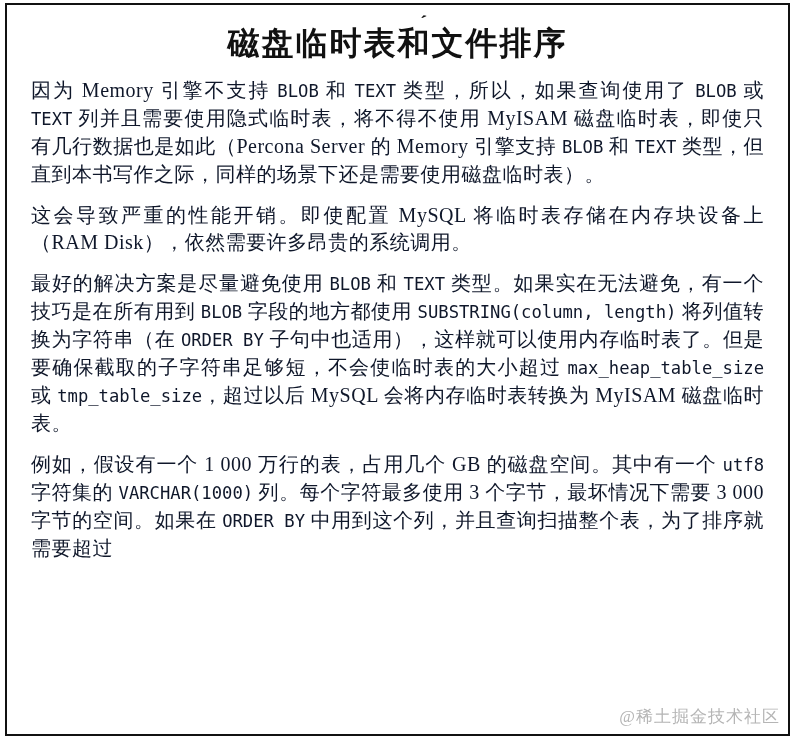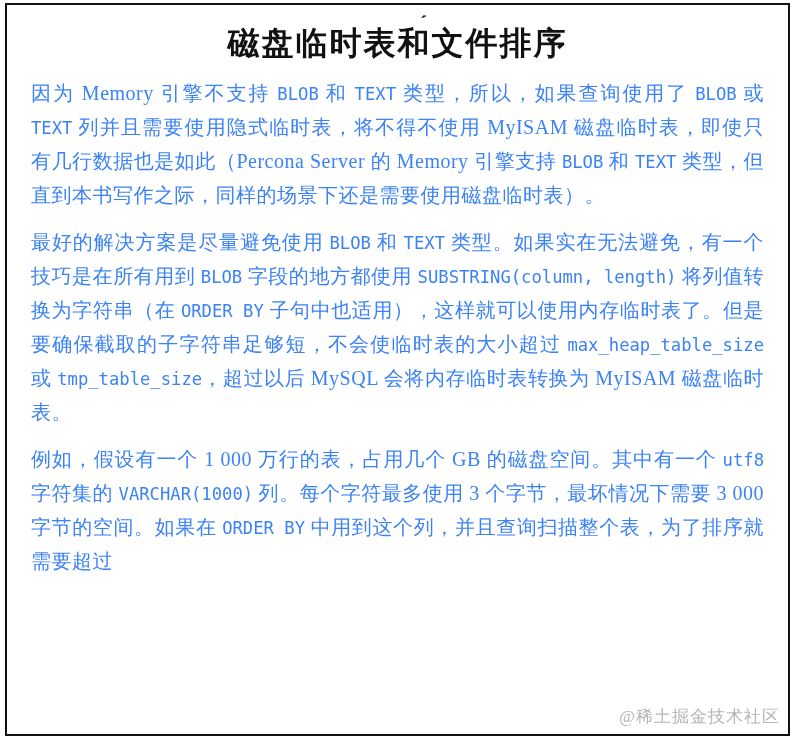--- a/index.html
+++ b/index.html
@@ -46,22 +46,22 @@
     font-weight: 700;
     font-size: 32px;
     line-height: 40px;
     color: #111111;
     letter-spacing: 2px;
     text-align: center;
   }
   .content p {
     margin: 0 0 14px 0;
     font-size: 20px;
-    line-height: 33px;
-    color: #3b82f6;
+    line-height: 27px;
+    color: #0f172a;
     text-align: justify;
     letter-spacing: 0.5px;
   }
   .content p:last-child { margin-bottom: 0; }
   .seg-t  { font-family: "Liberation Serif", serif; }
   .seg-e  { font-family: "Liberation Serif", serif; }
   .seg-c  {
     font-family: "DejaVu Sans Mono", monospace;
     font-size: 0.86em;
     letter-spacing: 0;
@@ -88,19 +88,20 @@
 <div class="stage">
   <div class="page">
 
     <div class="title-wrap">
       <span class="scan-tick">ˊ</span>
       <h1 class="doc-title">磁盘临时表和文件排序</h1>
     </div>
 
     <div class="content">
       <p><span class="seg-t">因为 </span><span class="seg-e">Memory</span><span class="seg-t"> 引擎不支持 </span><span class="seg-c">BLOB</span><span class="seg-t"> 和 </span><span class="seg-c">TEXT</span><span class="seg-t"> 类型，所以，如果查询使用了 </span><span class="seg-c">BLOB</span><span class="seg-t"> 或 </span><span class="seg-c">TEXT</span><span class="seg-t"> 列并且需要使用隐式临时表，将不得不使用 </span><span class="seg-e">MyISAM</span><span class="seg-t"> 磁盘临时表，即使只有几行数据也是如此（</span><span class="seg-e">Percona Server</span><span class="seg-t"> 的 </span><span class="seg-e">Memory</span><span class="seg-t"> 引擎支持 </span><span class="seg-c">BLOB</span><span class="seg-t"> 和 </span><span class="seg-c">TEXT</span><span class="seg-t"> 类型，但直到本书写作之际，同样的场景下还是需要使用磁盘临时表）。</span></p>
+      <p><span class="seg-t">这会导致严重的性能开销。即使配置 </span><span class="seg-e">MySQL</span><span class="seg-t"> 将临时表存储在内存块设备上（</span><span class="seg-e">RAM Disk</span><span class="seg-t">），依然需要许多昂贵的系统调用。</span></p>
       <p><span class="seg-t">最好的解决方案是尽量避免使用 </span><span class="seg-c">BLOB</span><span class="seg-t"> 和 </span><span class="seg-c">TEXT</span><span class="seg-t"> 类型。如果实在无法避免，有一个技巧是在所有用到 </span><span class="seg-c">BLOB</span><span class="seg-t"> 字段的地方都使用 </span><span class="seg-c">SUBSTRING(</span><span class="seg-ci">column, length</span><span class="seg-c">)</span><span class="seg-t"> 将列值转换为字符串（在 </span><span class="seg-c">ORDER BY</span><span class="seg-t"> 子句中也适用），这样就可以使用内存临时表了。但是要确保截取的子字符串足够短，不会使临时表的大小超过 </span><span class="seg-c">max_heap_table_size</span><span class="seg-t"> 或 </span><span class="seg-c">tmp_table_size</span><span class="seg-t">，超过以后 </span><span class="seg-e">MySQL</span><span class="seg-t"> 会将内存临时表转换为 </span><span class="seg-e">MyISAM</span><span class="seg-t"> 磁盘临时表。</span></p>
       <p><span class="seg-t">例如，假设有一个 </span><span class="seg-e">1&nbsp;000</span><span class="seg-t"> 万行的表，占用几个 </span><span class="seg-e">GB</span><span class="seg-t"> 的磁盘空间。其中有一个 </span><span class="seg-c">utf8</span><span class="seg-t"> 字符集的 </span><span class="seg-c">VARCHAR(1000)</span><span class="seg-t"> 列。每个字符最多使用 </span><span class="seg-e">3</span><span class="seg-t"> 个字节，最坏情况下需要 </span><span class="seg-e">3&nbsp;000</span><span class="seg-t"> 字节的空间。如果在 </span><span class="seg-c">ORDER&nbsp;BY</span><span class="seg-t"> 中用到这个列，并且查询扫描整个表，为了排序就需要超过 </span></p>
     </div>
 
     <div class="watermark">@稀土掘金技术社区</div>
   </div>
 </div>
 
 </body></html>

